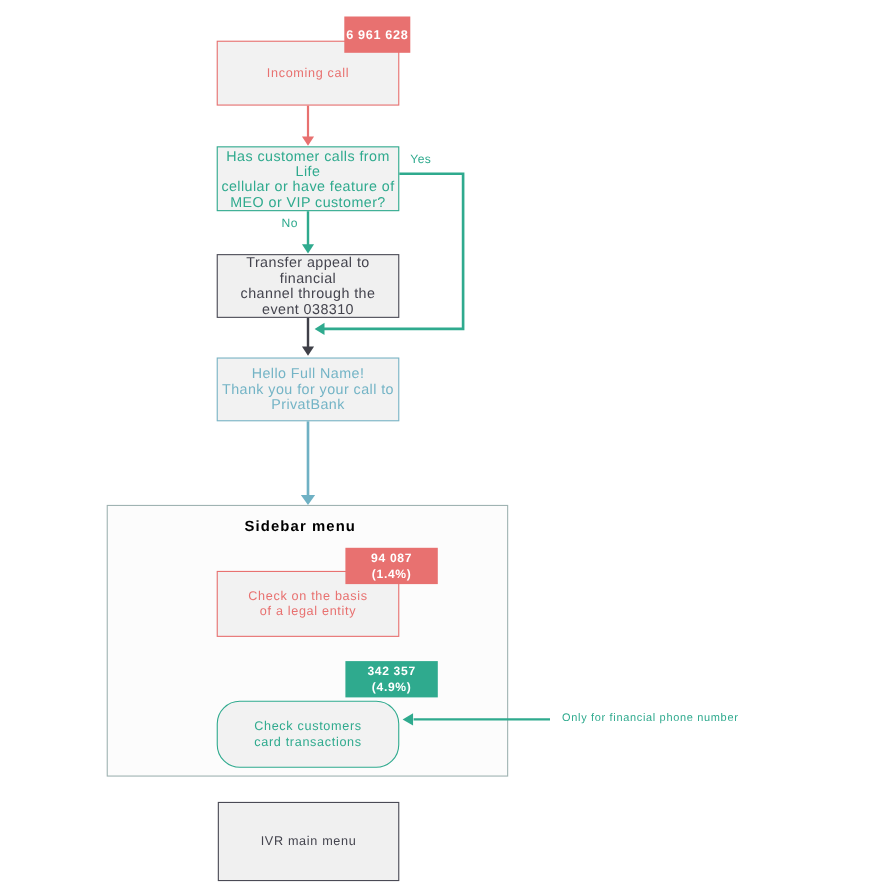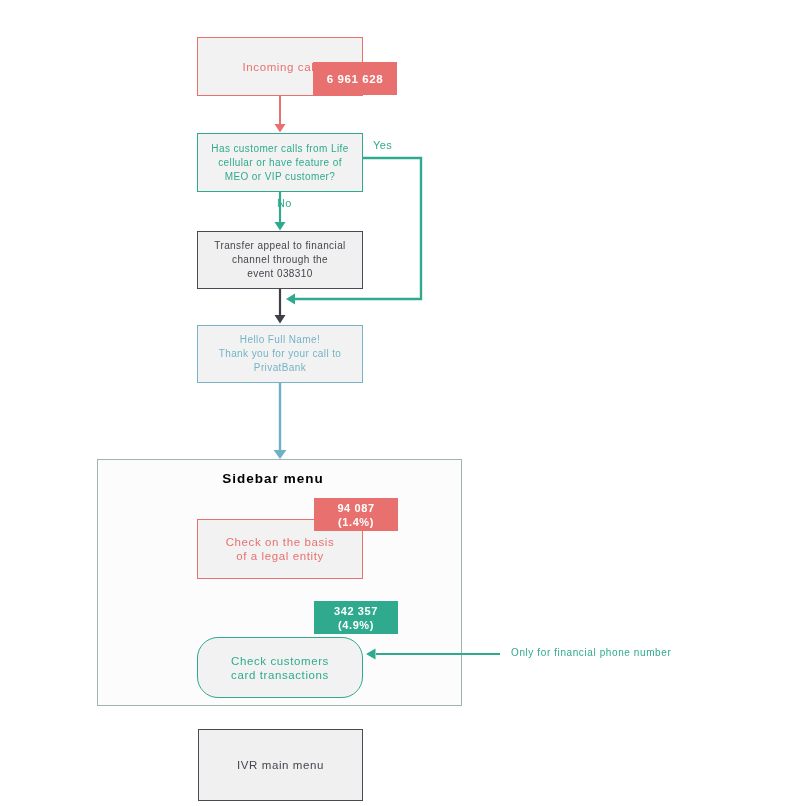--- a/index.html
+++ b/index.html
@@ -9,21 +9,21 @@
   .node{
     position:absolute;
     box-sizing:border-box;
     background:#f2f2f2;
     border:1px solid #999;
     display:flex;
     flex-direction:column;
     align-items:center;
     justify-content:center;
     text-align:center;
-    font-size:10px;
+    font-size:13px;
     line-height:14px;
     letter-spacing:.4px;
     z-index:2;
   }
   .node span{display:block;}
 
   .node.red{border-color:#e87170;color:#e87170;}
   .node.teal{border-color:#2faa8e;color:#2faa8e;}
   .node.blue{border-color:#7ab5c6;color:#74b4c6;background:#f2f2f2;}
   .node.dark{border-color:#4a4a55;color:#44444e;background:#f0f0f0;}
@@ -126,36 +126,36 @@
 
   <div class="node teal big-text" style="left:197px;top:637px;width:166px;height:61px;border-radius:21px;">
     <span>Check customers</span>
     <span>card transactions</span>
   </div>
 
   <div class="node dark big-text" style="left:198px;top:729px;width:165px;height:72px;">
     <span>IVR main menu</span>
   </div>
 
-  <div class="badge red" style="left:313px;top:15px;width:84px;height:33px;margin-top:47px;">
+  <div class="badge red" style="left:313px;top:15px;width:60px;height:33px;">
     <span>6 961 628</span>
   </div>
 
   <div class="badge red" style="left:314px;top:498px;width:84px;height:33px;font-size:11px;">
     <span>94 087</span>
     <span>(1.4%)</span>
   </div>
 
   <div class="badge teal" style="left:314px;top:601px;width:84px;height:33px;font-size:11px;">
     <span>342 357</span>
     <span>(4.9%)</span>
   </div>
 
   <div class="edge-label" style="left:373px;top:139px;">Yes</div>
-  <div class="edge-label" style="left:256px;top:197px;margin-left:21px;">No</div>
+  <div class="edge-label" style="left:256px;top:197px;">No</div>
   <div class="note">Only for financial phone number</div>
 
   <svg class="overlay" xmlns="http://www.w3.org/2000/svg">
 
     <g>
       <path d="M280 96 L280 126" stroke="#e87170" stroke-width="2" fill="none"></path>
       <polygon points="274.5,124 285.5,124 280,132.5" fill="#e87170"></polygon>
     </g>
 
     <g>

